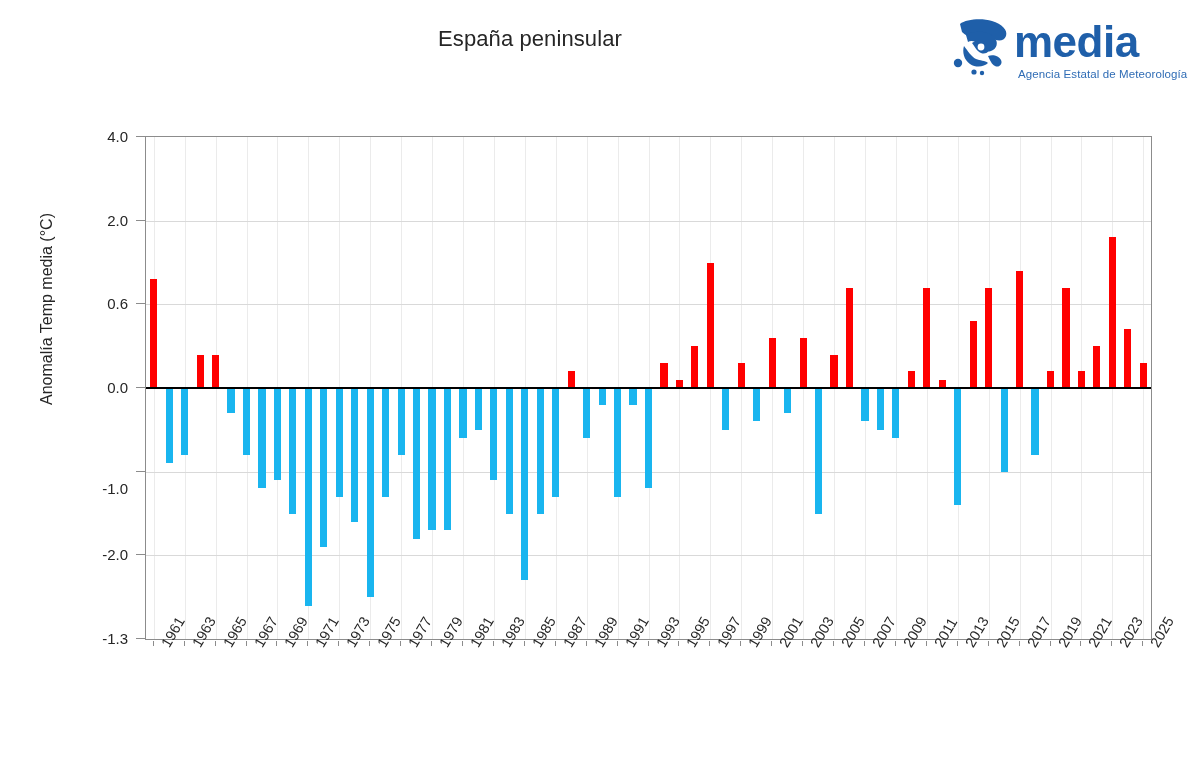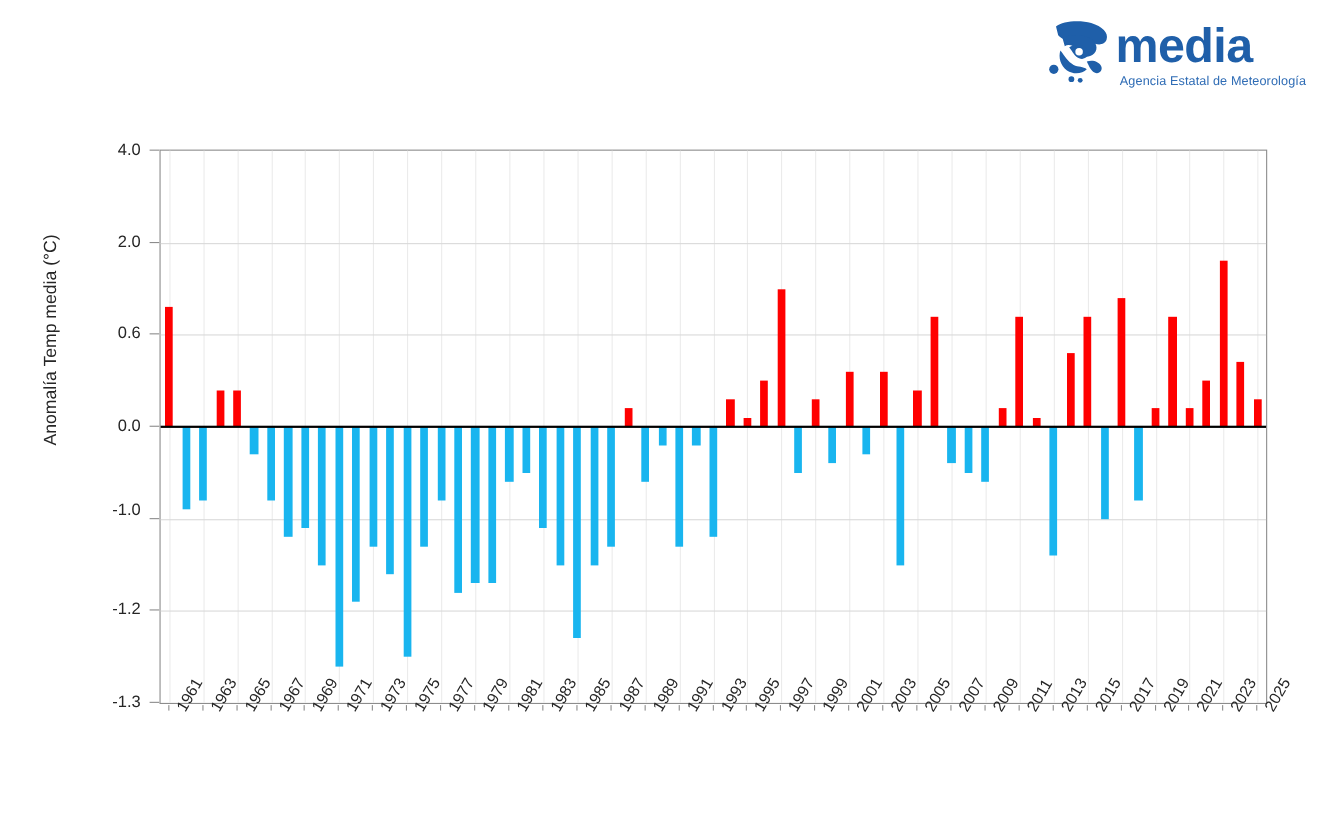--- a/index.html
+++ b/index.html
@@ -77,20 +77,21 @@
   }
   #xticks{position:absolute;left:145px;top:641px;width:1007px;height:6px;}
   #xticks div{position:absolute;top:0;width:1px;height:5px;background:#8c8c8c;}
 </style>
 </head>
 <body>
 
 <div id="figure">
 
   <div id="title-block">
+    <div class="t2">España peninsular</div>
   </div>
 
   <div id="logo">
     <svg class="logo-mark" viewBox="0 0 62 58">
       <g fill="#1f5fa9">
         <path d="M8 6 C14 1, 30 0, 40 3 C50 6, 56 12, 54 18 C52 24, 44 23, 40 20 C36 17, 30 16, 26 18 C20 21, 14 18, 10 14 Z"></path>
         <path d="M14 17 C22 12, 36 13, 42 19 C47 24, 45 31, 39 33 C33 35, 28 31, 26 27 C24 23, 19 22, 16 24 Z"></path>
         <path d="M20 25 C26 21, 35 23, 37 28 C39 33, 34 37, 29 35 C25 33.5, 23 29, 20 25 Z"></path>
         <circle cx="29" cy="29" r="3.4" fill="#ffffff"></circle>
         <path d="M12 28 C10 34, 12 42, 18 46 C24 50, 32 49, 36 45 C33 42, 28 43, 24 41 C19 38.5, 16 33, 12 28 Z"></path>
@@ -102,22 +103,22 @@
     </svg>
     <div class="logo-word">media</div>
     <div class="logo-tag">Agencia Estatal de Meteorología</div>
   </div>
 
   <div id="ylabels">
       <span style="top: 0px;">4.0</span>
       <span style="top: 83.6667px;">2.0</span>
       <span style="top: 167.333px;">0.6</span>
       <span style="top: 251px;">0.0</span>
-      <span style="top: 328px; margin-left: 48px;">-1.0</span>
-      <span style="top: 418.333px;">-1.2</span>
+      <span style="top: 352px; margin-left: 48px;">-1.0</span>
+      <span style="top: 418.333px;">-2.0</span>
       <span style="top: 502px;">-1.3</span>
     </div>
   <div id="yticks">
       <div style="top: 0px;"></div>
       <div style="top: 83.6667px;"></div>
       <div style="top: 167.333px;"></div>
       <div style="top: 251px;"></div>
       <div style="top: 334.667px;"></div>
       <div style="top: 418.333px;"></div>
       <div style="top: 502px;"></div>

